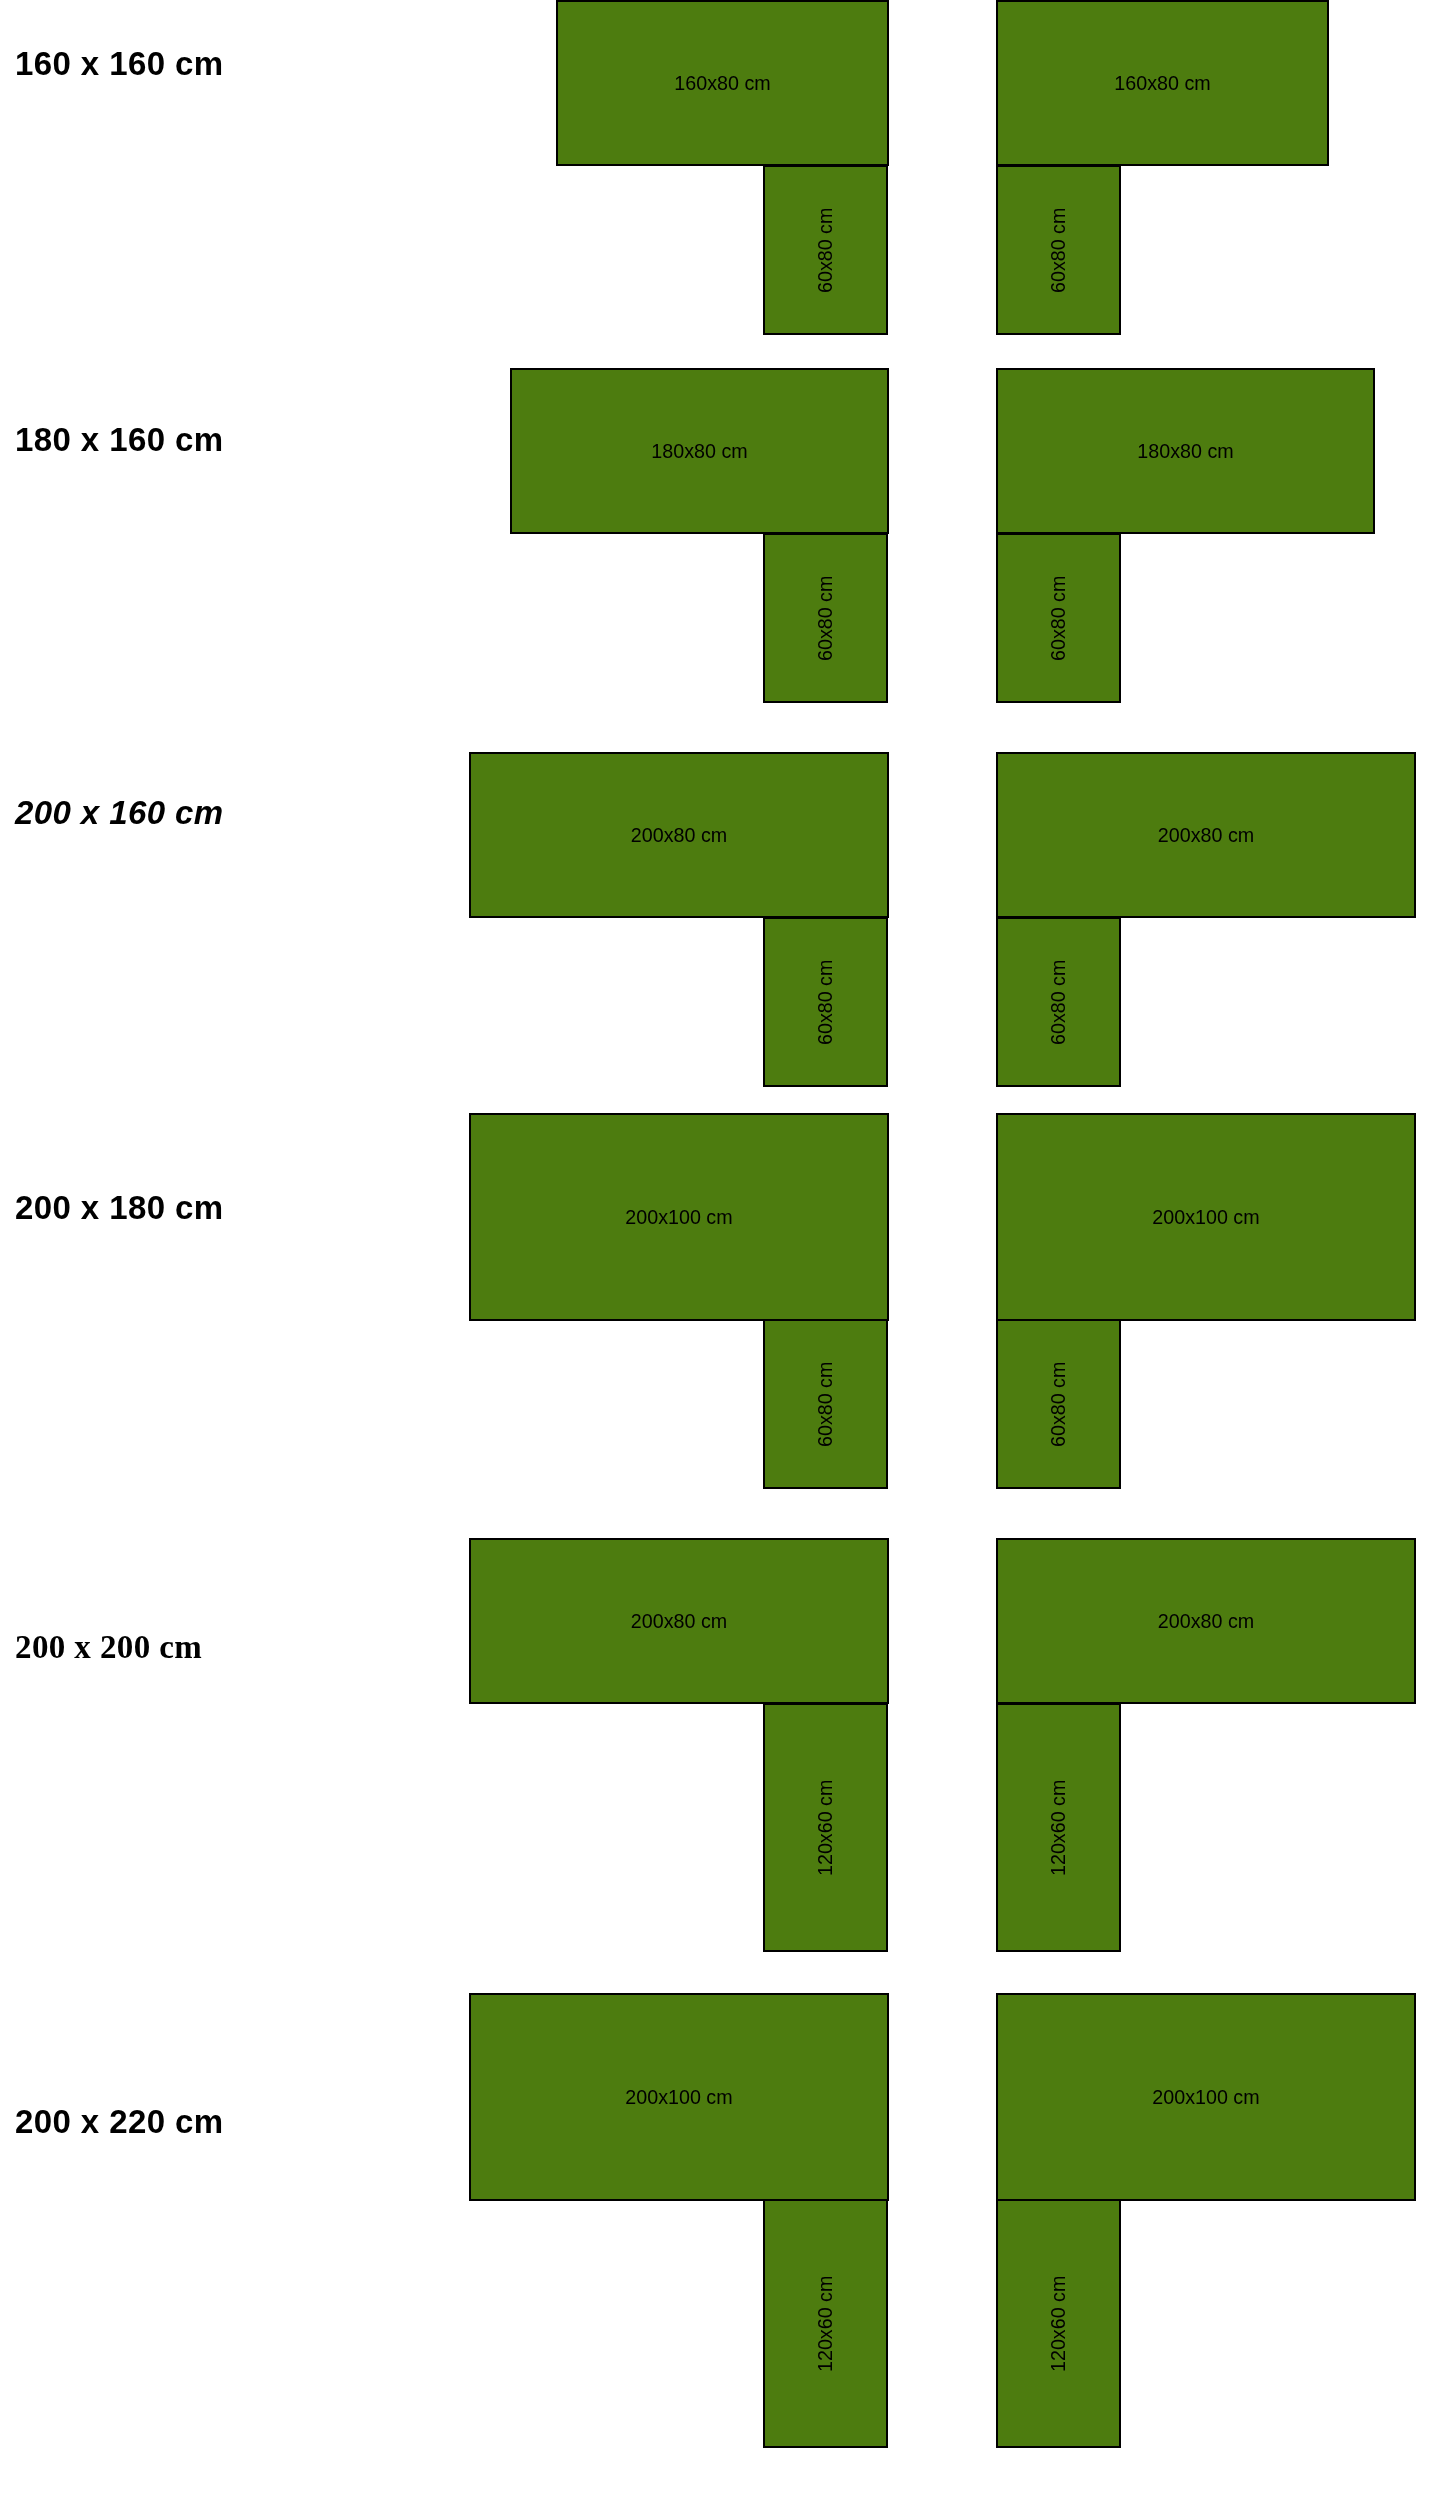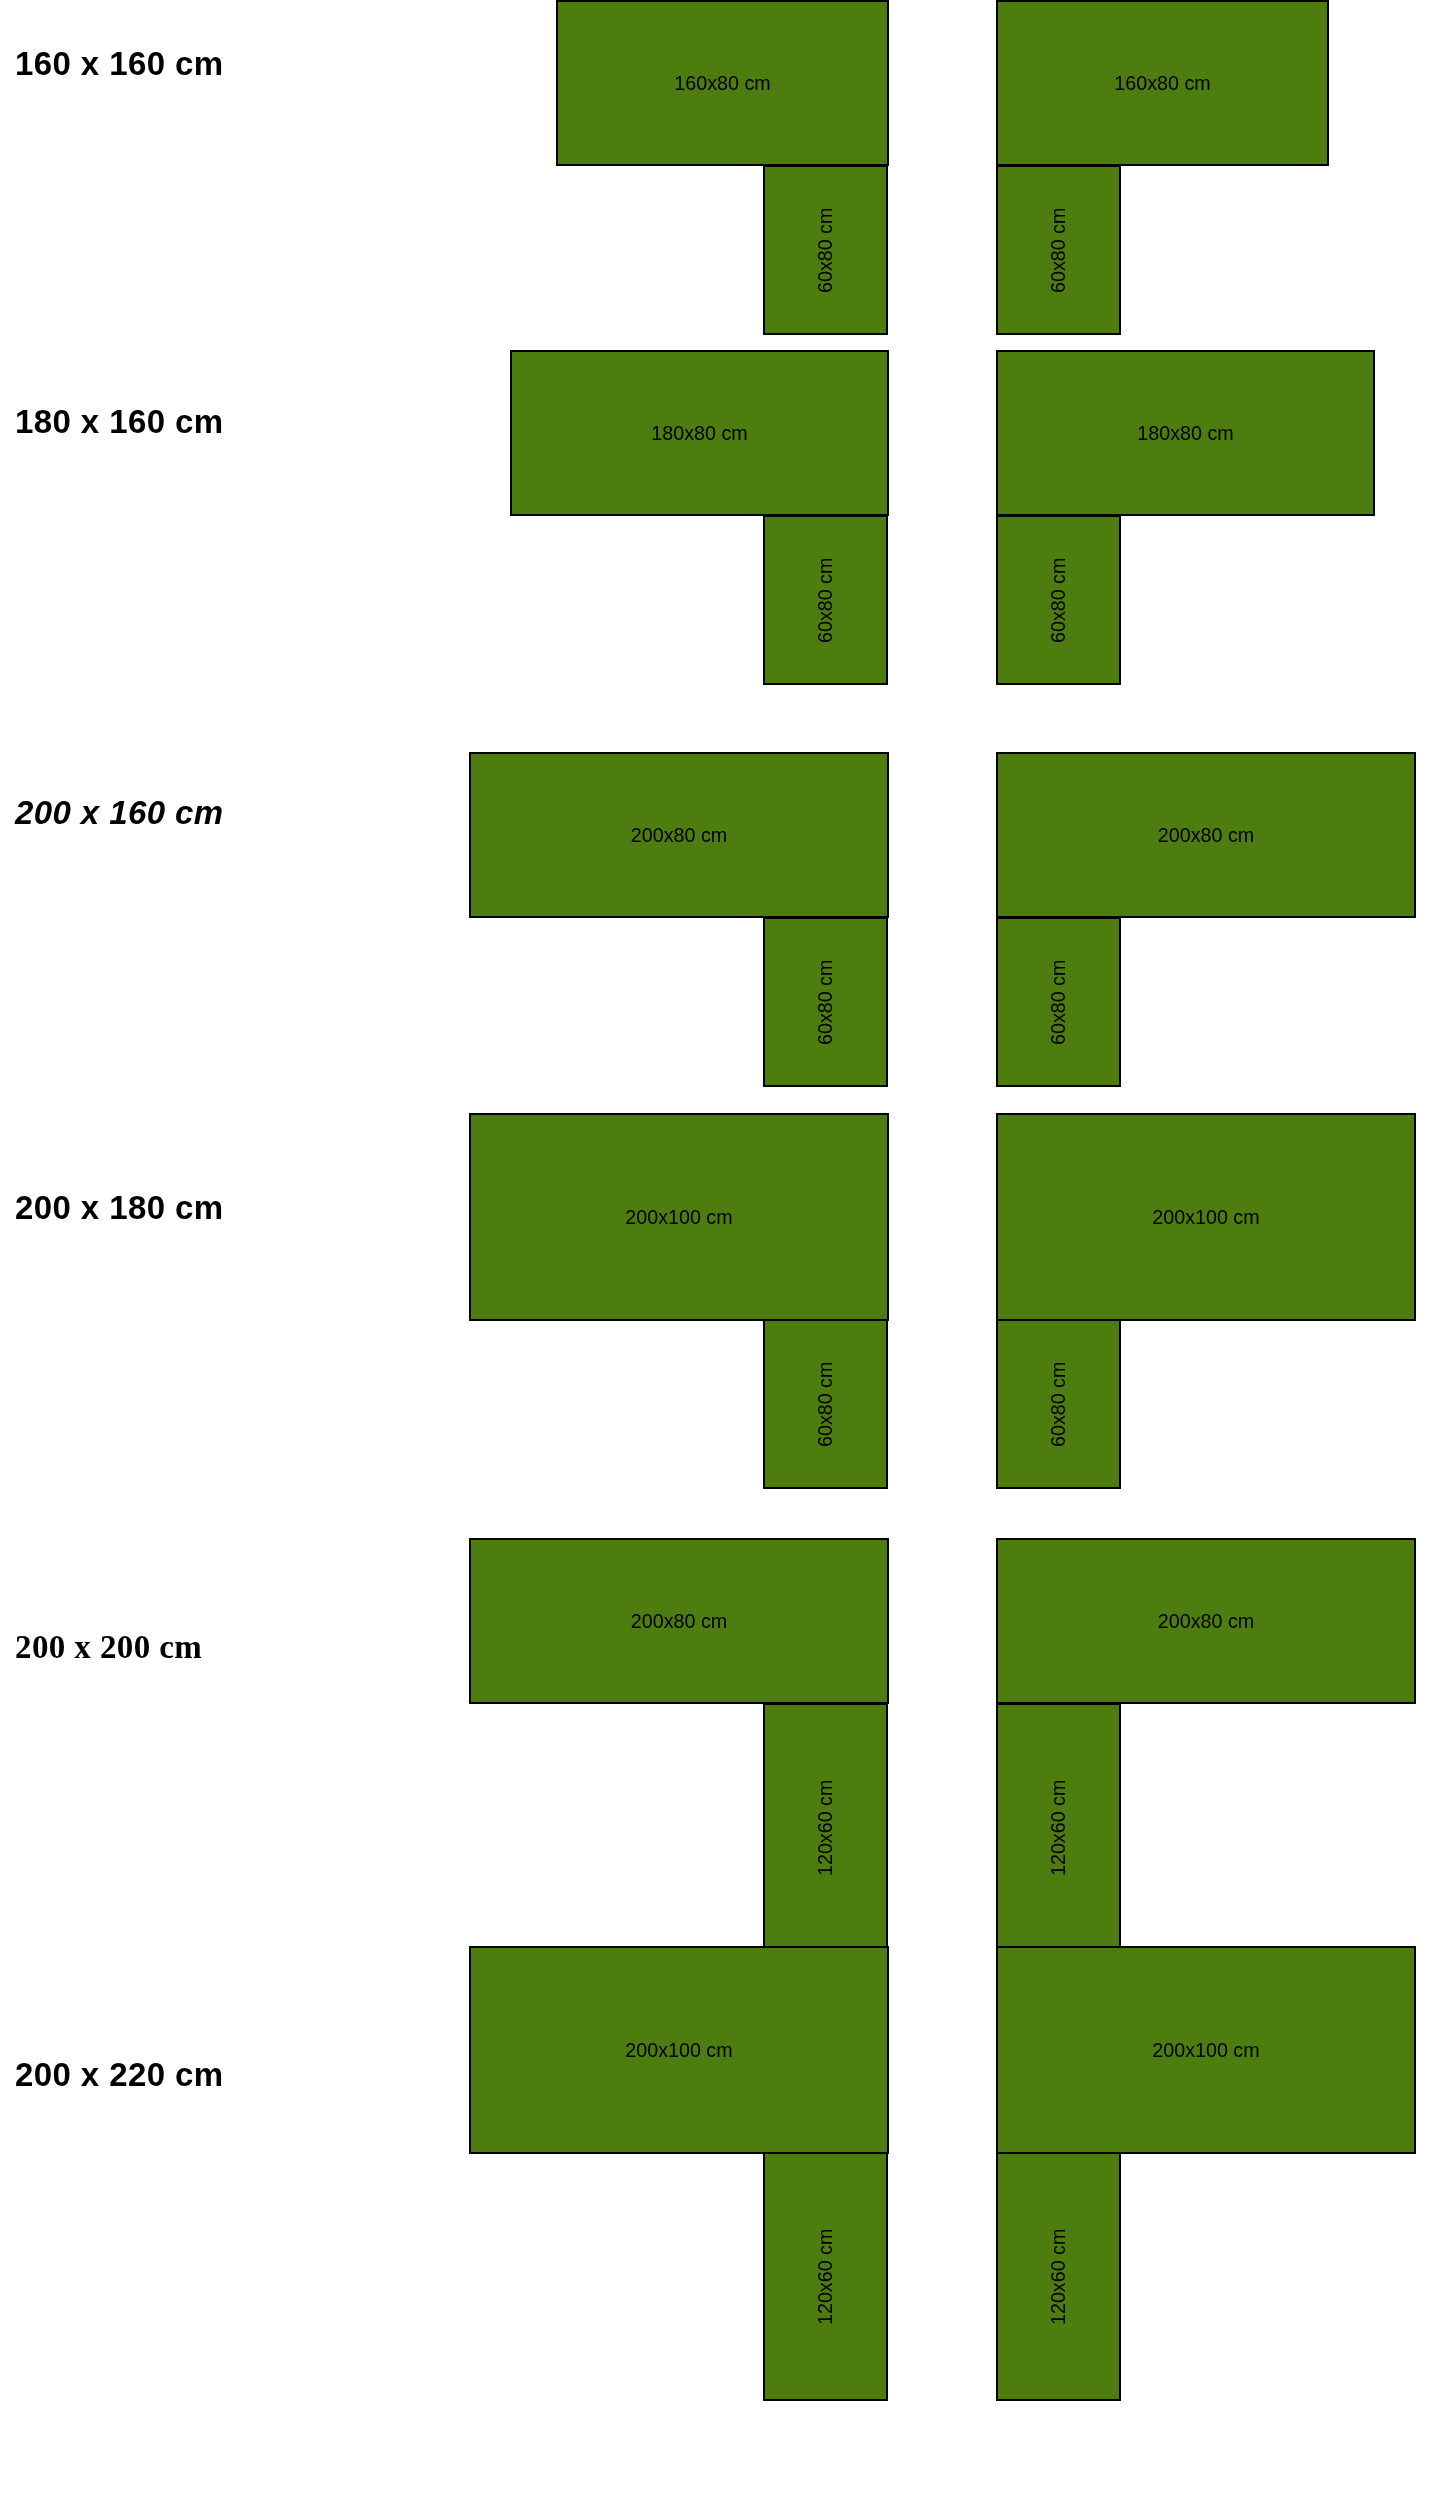--- a/index.html
+++ b/index.html
@@ -76,21 +76,21 @@
     </div>
 
     <div class="shape desk-top" style="left:996px;top:0px;width:333px;height:166px;">
       <span class="cap">160x80 cm</span>
     </div>
     <div class="shape desk-ret vert" style="left:996px;top:165px;width:125px;height:170px;">
       <span class="cap">60x80 cm</span>
     </div>
   </div>
 
-  <div class="row" style="top:350px;height:363px;">
+  <div class="row" style="top:368px;height:363px;">
     <div class="row-label" style="top:53px;">180 x 160 cm</div>
 
     <div class="shape desk-top" style="left:510px;top:0px;width:379px;height:166px;">
       <span class="cap">180x80 cm</span>
     </div>
     <div class="shape desk-ret vert" style="left:763px;top:165px;width:125px;height:170px;">
       <span class="cap">60x80 cm</span>
     </div>
 
     <div class="shape desk-top" style="left:996px;top:0px;width:379px;height:166px;">
@@ -148,21 +148,21 @@
     </div>
 
     <div class="shape desk-top" style="left:996px;top:0px;width:420px;height:166px;">
       <span class="cap">200x80 cm</span>
     </div>
     <div class="shape desk-ret vert" style="left:996px;top:165px;width:125px;height:249px;">
       <span class="cap">120x60 cm</span>
     </div>
   </div>
 
-  <div class="row" style="top:1946px;height:499px;">
+  <div class="row" style="top:1993px;height:499px;">
     <div class="row-label" style="top:110px;">200 x 220 cm</div>
 
     <div class="shape desk-top" style="left:469px;top:0px;width:420px;height:208px;">
       <span class="cap">200x100 cm</span>
     </div>
     <div class="shape desk-ret vert" style="left:763px;top:206px;width:125px;height:249px;">
       <span class="cap">120x60 cm</span>
     </div>
 
     <div class="shape desk-top" style="left:996px;top:0px;width:420px;height:208px;">

